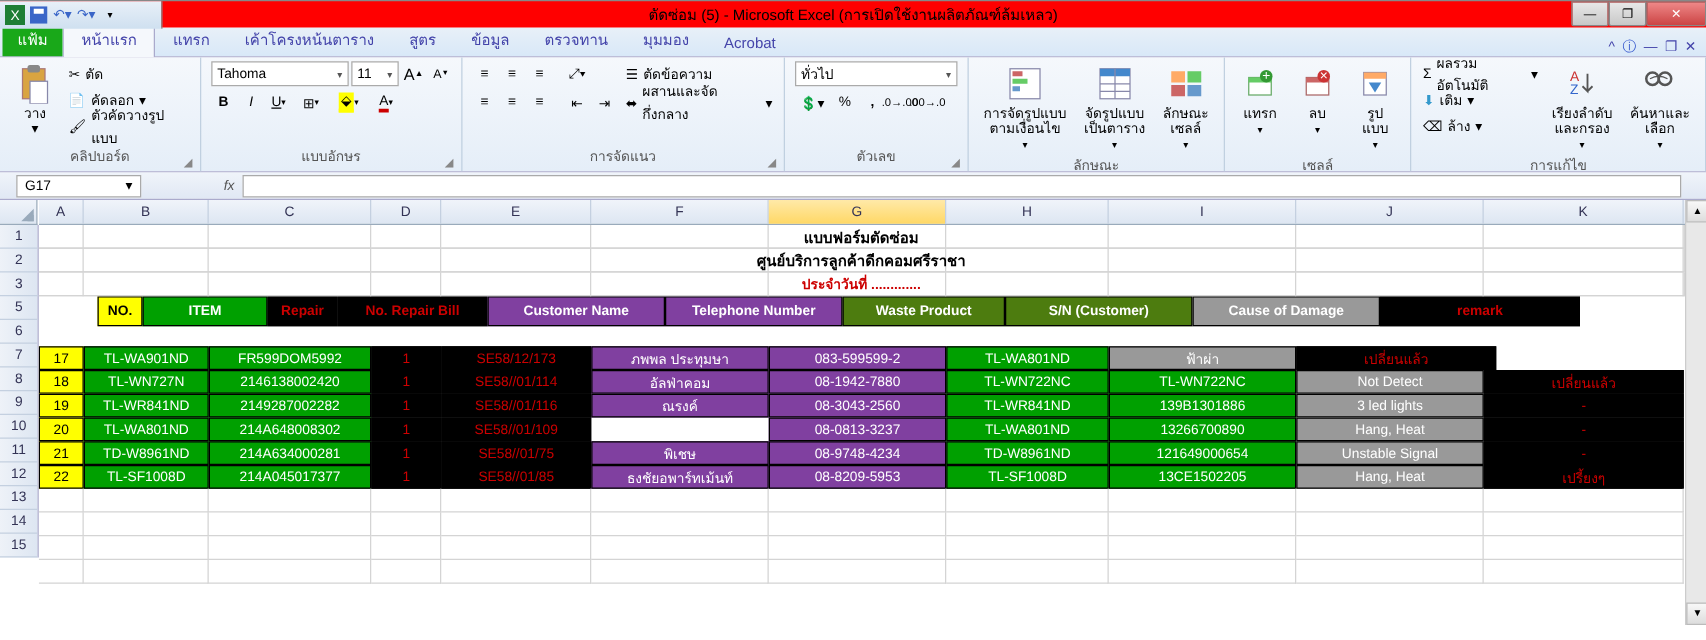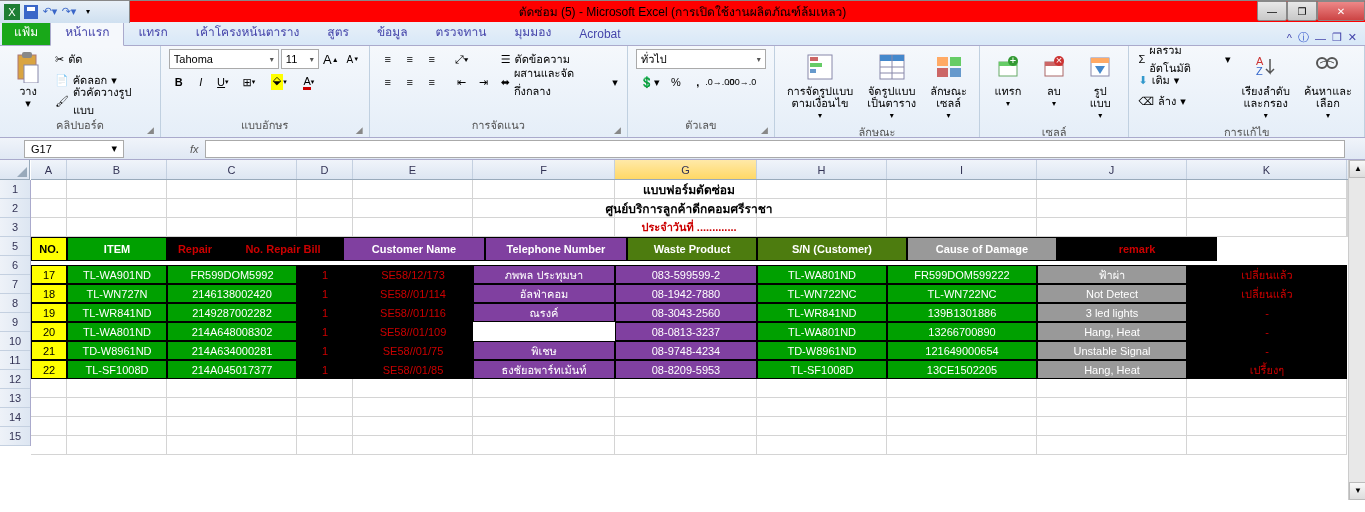--- a/index.html
+++ b/index.html
@@ -23,21 +23,21 @@
 .rgroup-label .dlg{position:absolute;right:-2px;bottom:0;font-size:9px;color:#888}
 .bigbtn{display:flex;flex-direction:column;align-items:center;gap:2px;padding:2px 4px;cursor:pointer}
 .bigbtn .ico{width:32px;height:32px;display:flex;align-items:center;justify-content:center;font-size:24px}
 .bigbtn .lbl{font-size:11px;text-align:center;line-height:1.1}
 .smallbtn{display:flex;align-items:center;gap:4px;padding:1px;cursor:pointer;height:20px}
 .col{display:flex;flex-direction:column;gap:1px}
 .row{display:flex;gap:2px;align-items:center}
 .combo{background:#fff;border:1px solid #aaa;height:20px;display:flex;align-items:center;padding:0 4px;justify-content:space-between}
 .combo .dd{font-size:8px;color:#555}
 .iconbtn{width:20px;height:20px;display:flex;align-items:center;justify-content:center;cursor:pointer;border:1px solid transparent}
-.namebox-bar{background:linear-gradient(#f0f4fa,#e0e8f4);height:22px;display:flex;align-items:center;border-bottom:1px solid #aac;padding-left:24px}
+.namebox-bar{background:linear-gradient(#f0f4fa,#e0e8f4);height:22px;display:flex;align-items:center;border-bottom:1px solid #aac;padding-left:13px}
 .namebox{background:#fff;border:1px solid #aaa;width:100px;height:18px;display:flex;align-items:center;padding:0 6px;justify-content:space-between}
 .fx-sep{width:60px;display:flex;justify-content:flex-end;padding-right:6px;color:#888}
 .fx{font-style:italic;color:#555;padding:0 6px}
 .formula-bar{background:#fff;border:1px solid #aaa;flex:1;height:18px;margin-right:20px}
 .grid-wrap{display:flex;height:340px;position:relative}
 .rowhdrs{background:linear-gradient(90deg,#eef2f8,#dde6f2);border-right:1px solid #aac}
 .rowhdr{height:19px;width:30px;border-bottom:1px solid #c4d0e0;display:flex;align-items:center;justify-content:center;font-size:11px;color:#335}
 .grid{flex:1;overflow:hidden;position:relative}
 .colhdrs{display:flex;background:linear-gradient(#f0f4fa,#dde6f2);height:20px;border-bottom:1px solid #9ab}
 .colhdr{border-right:1px solid #c4d0e0;display:flex;align-items:center;justify-content:center;font-size:11px;color:#335}
@@ -424,42 +424,41 @@
           <div class="cell" style="width: 56px;"></div>
           <div class="cell" style="width: 120px;"></div>
           <div class="cell" style="width: 142px;"></div>
           <div class="cell" style="width: 142px;"></div>
           <div class="cell" style="width: 130px;"></div>
           <div class="cell" style="width: 150px;"></div>
           <div class="cell" style="width: 150px;"></div>
           <div class="cell" style="width: 160px;"></div>
           <div class="cell red" style="position: absolute; inset: 0px; display: flex; align-items: center; justify-content: center; pointer-events: none;">ประจำวันที่ .............</div>
         </div>
-        <div class="gridrow" style="height: 28px;">
+        <div class="gridrow" style="height: 40px; padding-left: 47px;">
           <div class="cell hdr-yellow" style="width: 36px; height: 24px;">NO.</div>
           <div class="cell hdr-green" style="width: 100px; height: 24px;">ITEM</div>
           <div class="cell hdr-black" style="width: 56px; height: 24px;">Repair</div>
           <div class="cell hdr-black" style="width: 120px; height: 24px;">No. Repair Bill</div>
           <div class="cell hdr-purple" style="width: 142px; height: 24px;">Customer Name</div>
           <div class="cell hdr-purple" style="width: 142px; height: 24px;">Telephone Number</div>
           <div class="cell hdr-green2" style="width: 130px; height: 24px;">Waste Product</div>
           <div class="cell hdr-green2" style="width: 150px; height: 24px;">S/N (Customer)</div>
           <div class="cell hdr-gray" style="width: 150px; height: 24px;">Cause of Damage</div>
           <div class="cell hdr-black" style="width: 160px; height: 24px;">remark</div>
         </div>
         <div class="gridrow">
           <div class="cell d-yellow" style="width: 36px;">17</div>
           <div class="cell d-green" style="width: 100px;">TL-WA901ND</div>
           <div class="cell d-green" style="width: 130px;">FR599DOM5992</div>
           <div class="cell d-black" style="width: 56px;">1</div>
           <div class="cell d-black" style="width: 120px;">SE58/12/173</div>
           <div class="cell d-purple" style="width: 142px;">ภพพล ประทุมษา</div>
           <div class="cell d-purple" style="width: 142px;">083-599599-2</div>
           <div class="cell d-green" style="width: 130px;">TL-WA801ND</div>
-          <div class="cell d-green" style="width: 150px;">FR599DOM599222</div>
           <div class="cell d-gray" style="width: 150px;">ฟ้าผ่า</div>
           <div class="cell d-black" style="width: 160px;">เปลี่ยนแล้ว</div>
         </div>
         <div class="gridrow">
           <div class="cell d-yellow" style="width: 36px;">18</div>
           <div class="cell d-green" style="width: 100px;">TL-WN727N</div>
           <div class="cell d-green" style="width: 130px;">2146138002420</div>
           <div class="cell d-black" style="width: 56px;">1</div>
           <div class="cell d-black" style="width: 120px;">SE58//01/114</div>
           <div class="cell d-purple" style="width: 142px;">อัลฟ่าคอม</div>

